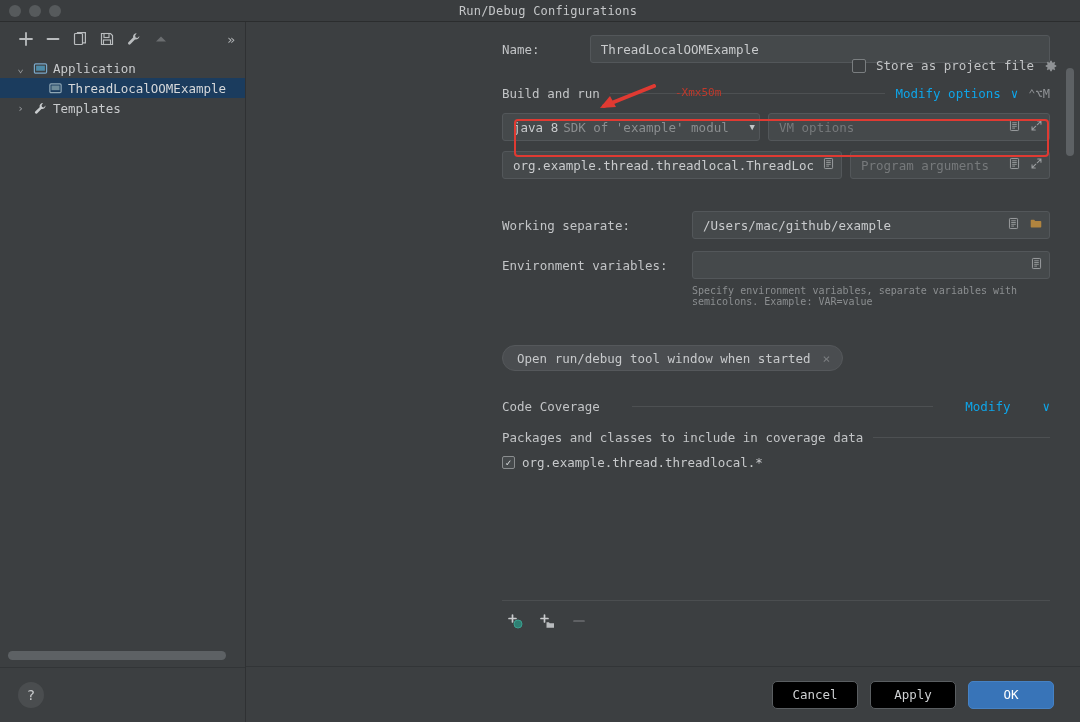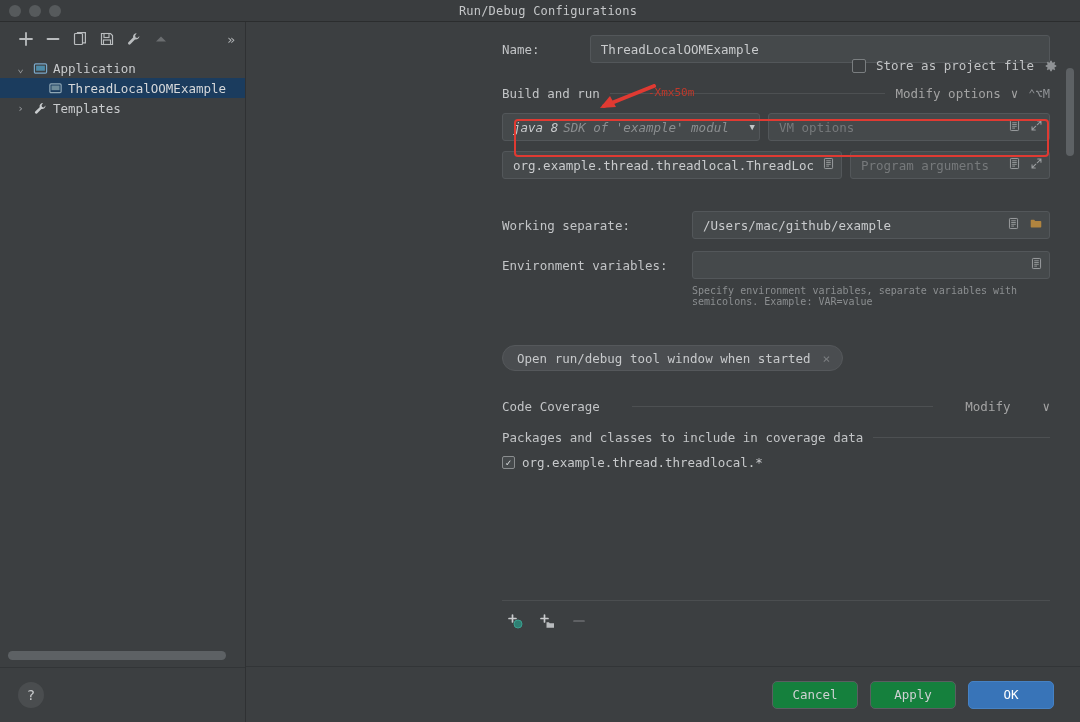--- a/index.html
+++ b/index.html
@@ -123,26 +123,26 @@
     background: #3c3f41; display: inline-block;
   }
   .gear { color: #8f9295; display: inline-flex; }
 
   
   .sect {
     display: flex; align-items: center; gap: 10px;
     margin: 22px 30px 0 256px; color: #c2c4c6; font-size: 12.5px;
   }
   .sect .rule { flex: 1; height: 1px; background: #4d5052; }
-  .sect .link { color: #a3a3a3; font-size: 12.5px; white-space: nowrap; cursor: pointer; }
+  .sect .link { color: #0ea5e9; font-size: 12.5px; white-space: nowrap; cursor: pointer; }
   .sect .shortcut { color: #8f9295; font-size: 12px; }
 
   .row2 { display: flex; gap: 8px; margin: 12px 30px 0 256px; }
   .sdk {
-    width: 258px; justify-content: space-between; padding-right: 4px; font-style: italic;
+    width: 258px; justify-content: space-between; padding-right: 4px;
   }
   .sdk .txt { display: flex; align-items: baseline; gap: 5px; white-space: nowrap; overflow: hidden; }
   .sdk .muted { color: #8b8e90; }
   .caret { color: #c1c4c6; font-size: 9px; }
 
   .vmopts { flex: 1; justify-content: space-between; }
   .fieldicons { display: flex; align-items: center; gap: 9px; color: #9b9ea0; padding-left: 8px; }
 
   .row3 { display: flex; gap: 8px; margin: 10px 30px 0 256px; }
   .mainclass { width: 340px; justify-content: space-between; }
@@ -205,36 +205,36 @@
 
   
   .bottom {
     height: 56px; flex: 0 0 56px;
     display: flex; align-items: center; justify-content: flex-end;
     gap: 12px; padding-right: 26px;
     border-top: 1px solid #323537;
   }
   .btn {
     min-width: 86px; height: 28px; border-radius: 5px;
-    border: 1px solid #5a5e61; background: #15803d;
+    border: 1px solid #5a5e61; background: #000000;
     color: #cfd1d3; font-size: 12.5px;
     display: flex; align-items: center; justify-content: center;
     font-family: "DejaVu Sans Mono", "Liberation Mono", monospace;
   }
   .btn.primary { background: #3874b8; border-color: #4682c4; color: #ffffff; }
 
   
   .redbox {
     position: absolute; left: 514px; top: 119px;
     width: 535px; height: 38px;
     border: 2px solid #e03a32; border-radius: 4px;
     pointer-events: none;
   }
   .annot {
-    position: absolute; left: 648px; top: 86px;
+    position: absolute; left: 675px; top: 86px;
     color: #c0392b; font-size: 11px;
     font-family: "DejaVu Sans Mono", "Liberation Mono", monospace;
   }
   .arrow-svg { position: absolute; left: 596px; top: 84px; pointer-events: none; }
 </style>
 </head>
 <body>
 
 <div class="window">
 

